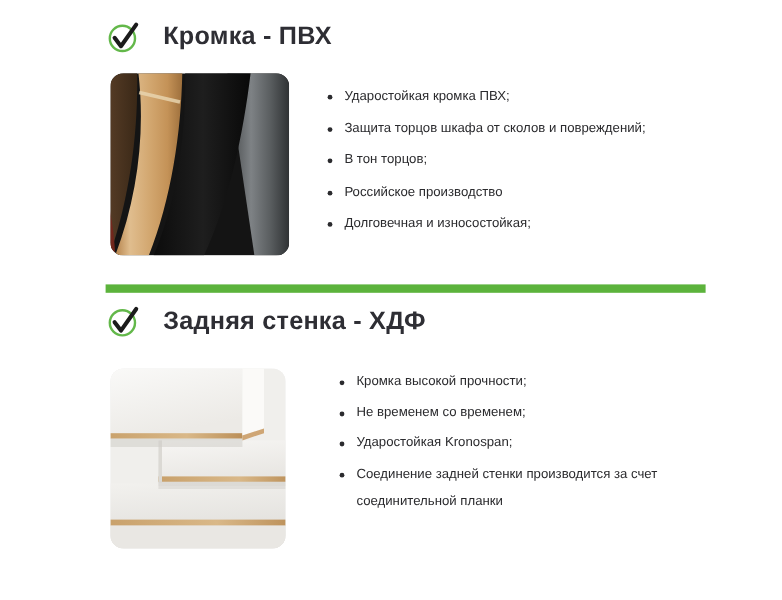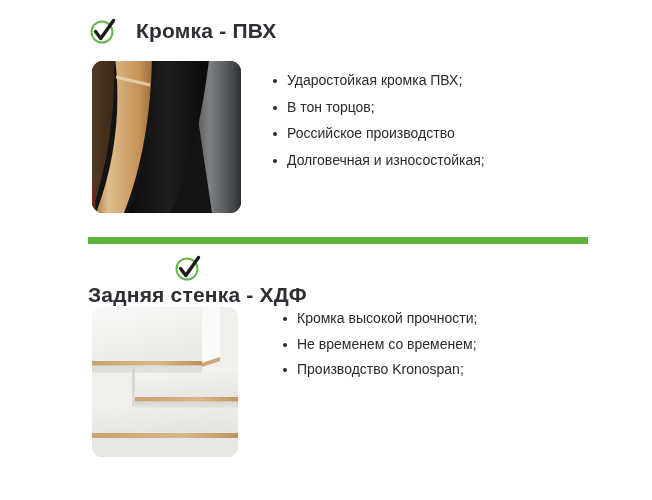--- a/index.html
+++ b/index.html
@@ -31,21 +31,21 @@
   #section-back { top: 248px; height: 252px; }
 
   
   .heading-row {
     position: absolute;
     display: flex;
     align-items: center;
     left: 88px;
   }
   #section-edge .heading-row { top: 16px; justify-content: space-between; }
-  #section-back .heading-row { top: 5px; flex-direction: column; }
+  #section-back .heading-row { top: 5px; }
 
   .check-icon {
     width: 30px;
     height: 30px;
     position: relative;
     flex: 0 0 auto;
     margin-right: 18px;
   }
   .check-icon svg { display: block; overflow: visible; }
 
@@ -86,21 +86,21 @@
     padding: 0;
     list-style: none;
   }
   #list-edge { left: 180px; top: 8px; width: 330px; }
   #list-back { left: 190px; top: 0px; width: 330px; }
 
   .feature-list li {
     position: relative;
     padding-left: 15px;
     color: #2b2b2e;
-    font-size: 14px;
+    font-size: 11px;
     line-height: 23.5px;
     margin-bottom: 3px;
   }
   #list-back li { margin-bottom: 2px; }
 
   .feature-list li::before {
     content: "";
     position: absolute;
     left: 1px;
     top: 10px;
@@ -184,20 +184,21 @@
 
           <path d="M-20 -10 L22 -10 C24 40 18 96 0 150 L-30 150 Z" fill="url(#gBrown)"></path>
 
           <path d="M-30 62 C-8 78 2 108 4 152 L-30 152 Z" fill="url(#gRed)"></path>
           <path d="M-30 74 C-12 90 -4 118 -2 152 L-18 152 C-20 118 -26 92 -36 80 Z" fill="#7d2b20" opacity="0.7"></path>
         </svg>
       </div>
 
       <ul class="feature-list" id="list-edge">
         <li>Ударостойкая кромка ПВХ;</li>
+        <li>Защита торцов шкафа от сколов и повреждений;</li>
         <li>В тон торцов;</li>
         <li>Российское производство</li>
         <li>Долговечная и износостойкая;</li>
       </ul>
 
     </div>
   </div>
 
   <div class="divider"></div>
 
@@ -254,19 +255,20 @@
           <path d="M110 56 L128 50 L128 54 L110 60 Z" fill="#cfa675"></path>
 
           <rect x="-6" y="58.5" width="116" height="7" fill="#cfcdc8" opacity="0.55"></rect>
           <rect x="40" y="94.5" width="112" height="6" fill="#cfcdc8" opacity="0.45"></rect>
         </svg>
       </div>
 
       <ul class="feature-list" id="list-back">
         <li>Кромка высокой прочности;</li>
         <li>Не временем со временем;</li>
-        <li>Производство Kronospan;</li>
+        <li>Ударостойкая Kronospan;</li>
+        <li>Соединение задней стенки производится за счет соединительной планки</li>
       </ul>
 
     </div>
   </div>
 
 </div>
 
 </body></html>

